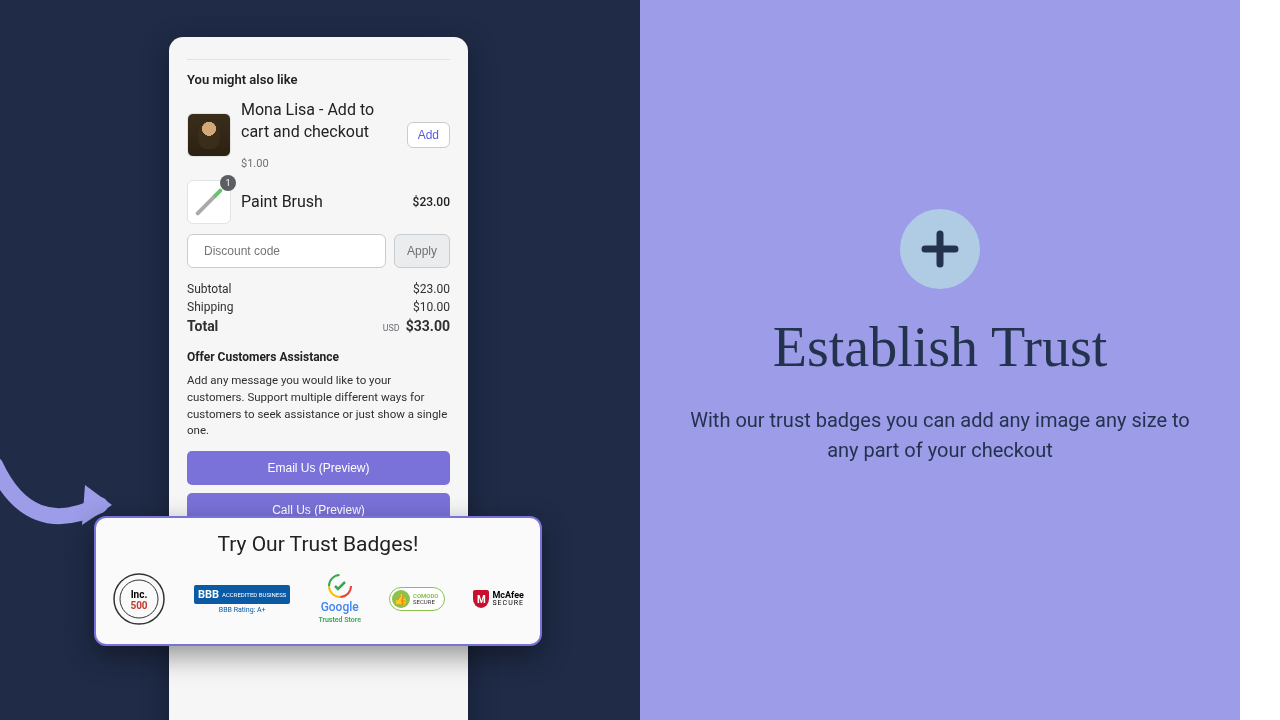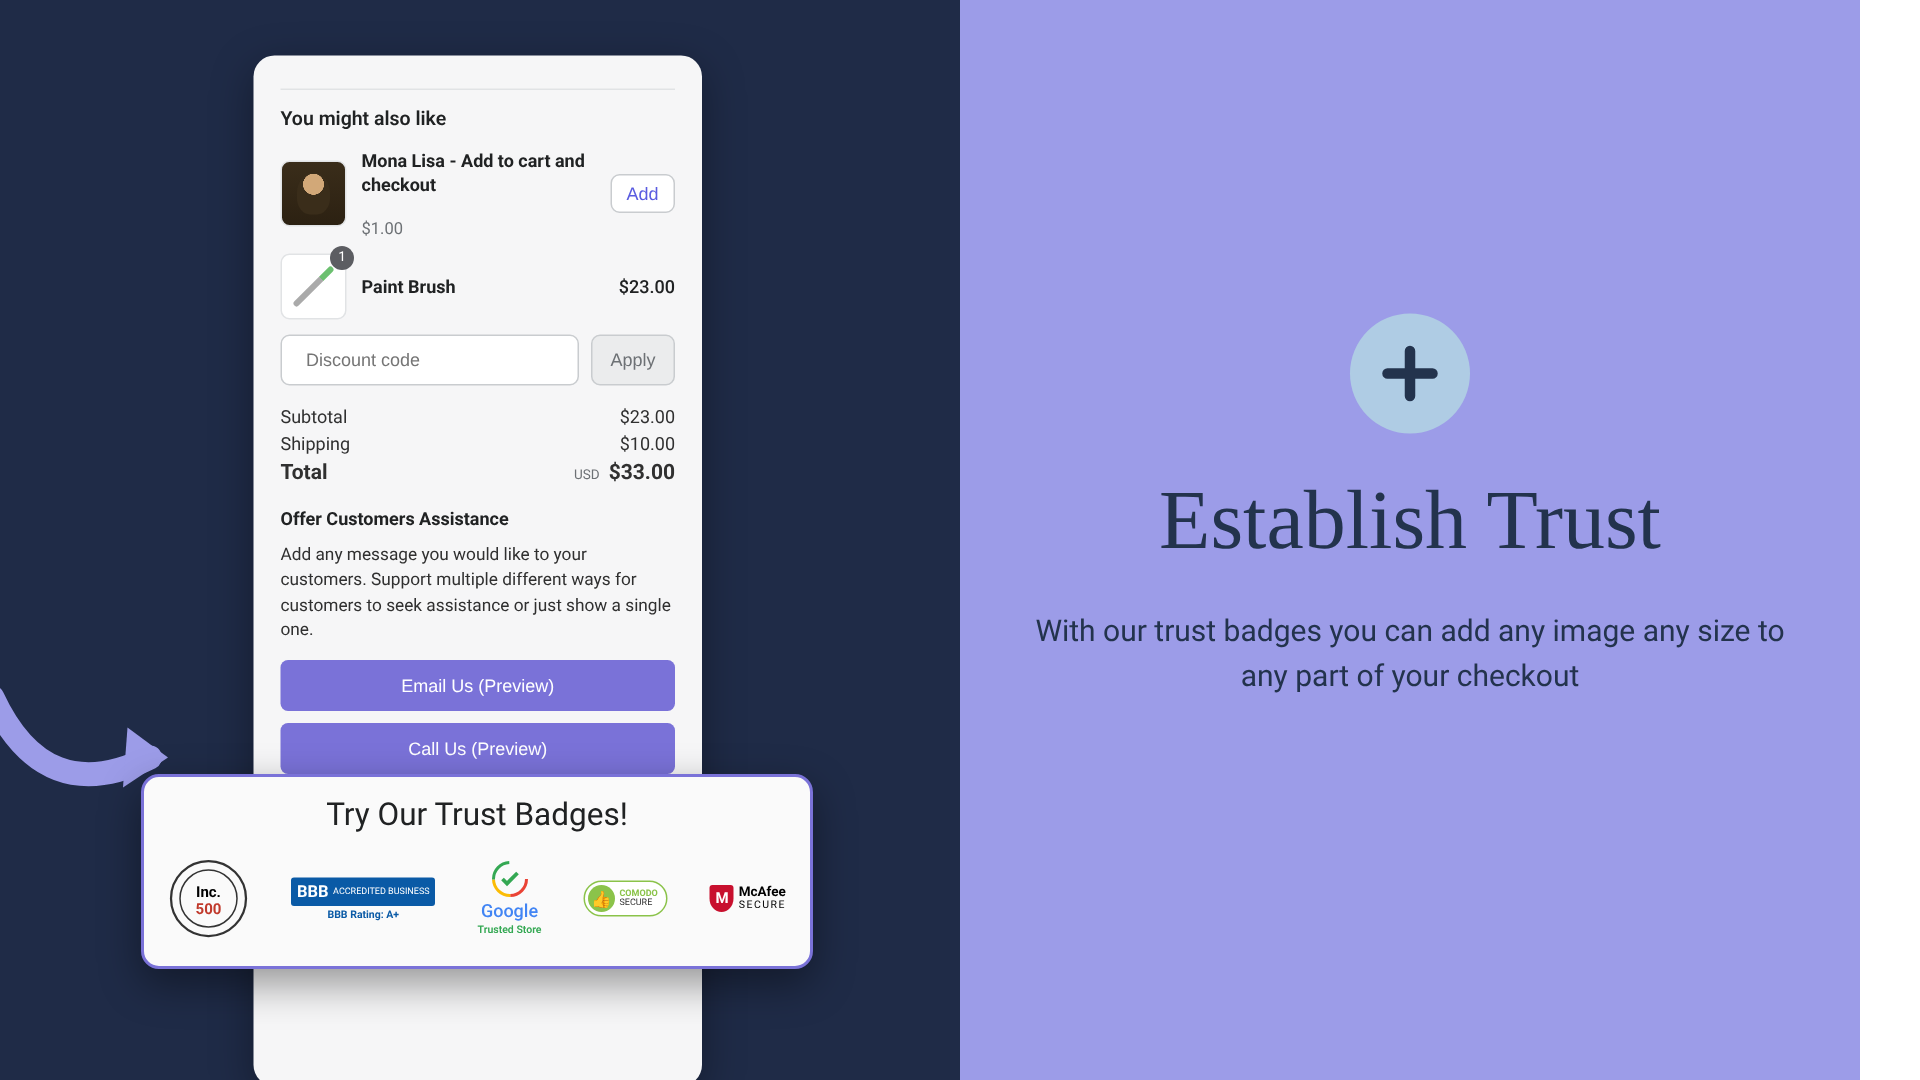--- a/index.html
+++ b/index.html
@@ -40,21 +40,21 @@
 }
 .divider-top { height:1px; background:#e1e3e5; margin:4px 0 12px; }
 .section-title { font-weight:600; font-size:13px; margin-bottom:12px; }
 .product-row { display:flex; align-items:center; gap:10px; margin-bottom:10px; }
 .thumb { width:44px; height:44px; border-radius:6px; border:1px solid #e1e3e5; background:#fff; display:flex; align-items:center; justify-content:center; position:relative; }
 .thumb.mona { background: linear-gradient(#3a2d1a,#2c2112); }
 .thumb.mona::after { content:""; width:22px; height:28px; border-radius:50% 50% 40% 40%; background: radial-gradient(circle at 50% 28%, #d2a878 30%, #3a2d1a 31%); position:absolute; }
 .thumb.brush::after { content:""; width:36px; height:4px; background:linear-gradient(90deg,#aaa 70%,#6cc070 70%); transform:rotate(-45deg); border-radius:2px; position:absolute; }
 .qty-badge { position:absolute; top:-6px; right:-6px; background:#5c5d62; color:#fff; width:16px; height:16px; border-radius:50%; font-size:9px; display:flex; align-items:center; justify-content:center; }
 .product-info { flex:1; }
-.product-title { font-size:12px; font-weight:700; line-height:1.35; }
+.product-title { font-size:16px; font-weight:400; line-height:1.35; }
 .product-sub { color:#6d7175; font-size:11px; margin-top:15px; }
 .add-btn { border:1px solid #c9cccf; border-radius:6px; background:#fff; color:#5a5ce0; font-size:12px; padding:5px 10px; cursor:pointer; }
 .price { font-weight:500; font-size:12px; }
 .discount-row { display:flex; gap:8px; margin:10px 0 14px; }
 .discount-input { flex:1; border:1px solid #c9cccf; border-radius:6px; padding:9px 16px; font-size:12px; background:#fff; }
 .apply-btn { border:1px solid #c9cccf; background:#ebeced; color:#6d7175; border-radius:6px; padding:4px 12px; font-size:12px; cursor:pointer; }
 .total-line { display:flex; justify-content:space-between; font-size:12px; margin:4px 0; color:#303030; }
 .total-line.total { font-weight:700; font-size:14px; margin-top:2px;text-align:center; }
 .total-line.total .amount { display:flex; align-items:baseline; gap:6px; }
 .currency { font-size:9px; color:#6d7175; font-weight:400; }
@@ -188,21 +188,21 @@
             <circle cx="27" cy="27" r="19" fill="none" stroke="#333" stroke-width="1"></circle>
             <text x="27" y="26" text-anchor="middle" font-size="10" font-weight="700" fill="#000">Inc.</text>
             <text x="27" y="37" text-anchor="middle" font-size="10" font-weight="700" fill="#c0392b">500</text>
           </svg>
       </div>
       <div class="badge-ph">
         <div style="display:flex;background:#0a5aa6;color:#fff;font-size:6px;padding:3px 4px;border-radius:2px;align-items:center;gap:3px;">
             <span style="font-size:11px;font-weight:700">BBB</span>
             <span>ACCREDITED BUSINESS</span>
           </div>
-        <span style="color:#0a5aa6;font-size:7px;font-weight:700">BBB Rating: A+</span>
+        <span style="color:#0a5aa6;font-size:7px;font-weight:400">BBB Rating: A+</span>
       </div>
       <div class="badge-ph">
         <svg width="24" height="24" viewBox="0 0 24 24">
             <circle cx="12" cy="12" r="11" fill="none" stroke="#ea4335" stroke-width="2" stroke-dasharray="17 52"></circle>
             <circle cx="12" cy="12" r="11" fill="none" stroke="#fbbc05" stroke-width="2" stroke-dasharray="17 52" stroke-dashoffset="-17"></circle>
             <circle cx="12" cy="12" r="11" fill="none" stroke="#34a853" stroke-width="2" stroke-dasharray="17 52" stroke-dashoffset="-34"></circle>
             <path d="M7 12 l3 3 l7-7" stroke="#34a853" stroke-width="2.5" fill="none"></path>
           </svg>
         <span style="color:#4285f4;font-size:12px;font-weight:500">Google</span>
         <span style="color:#34a853;font-size:7px;font-weight:600">Trusted Store</span>

